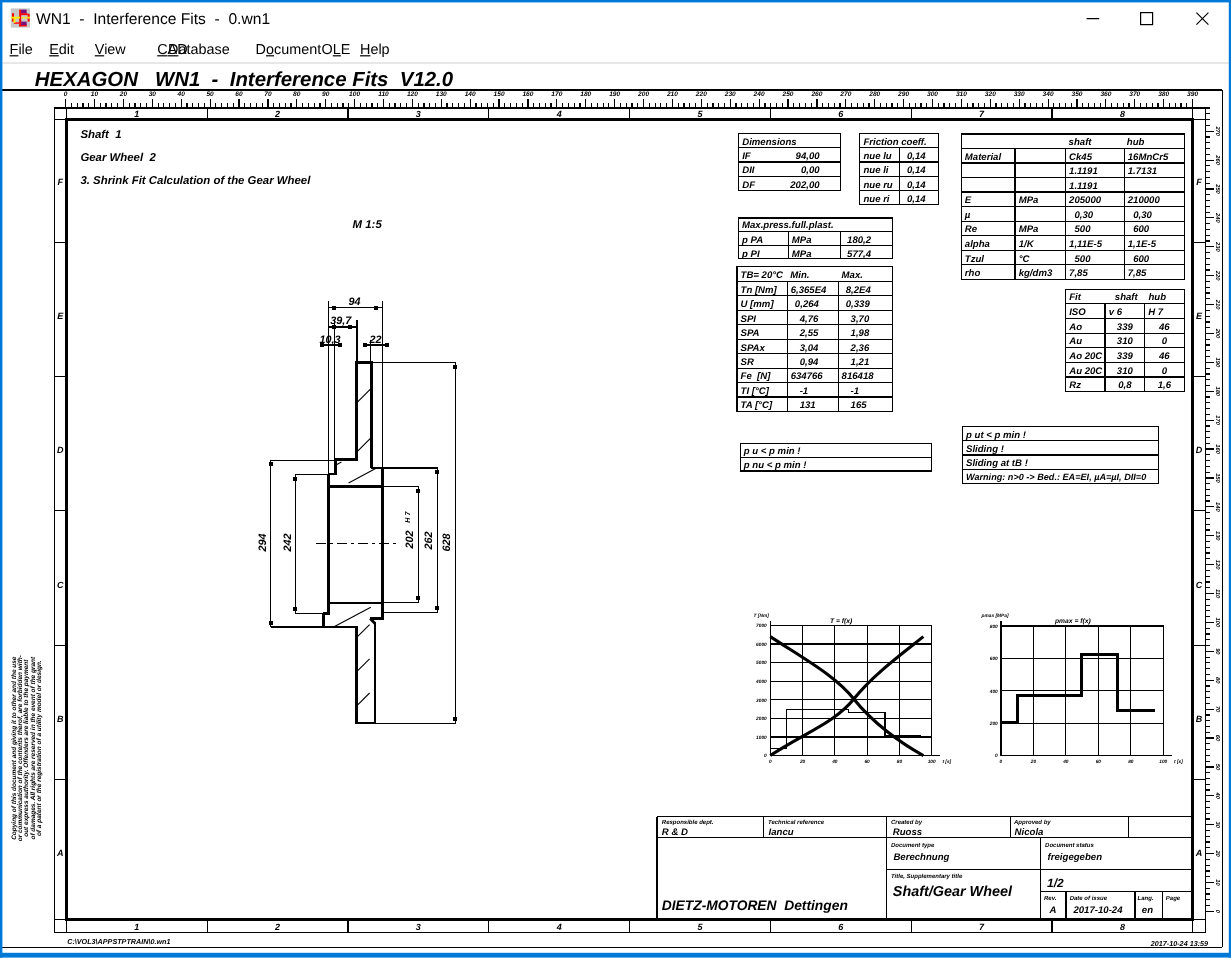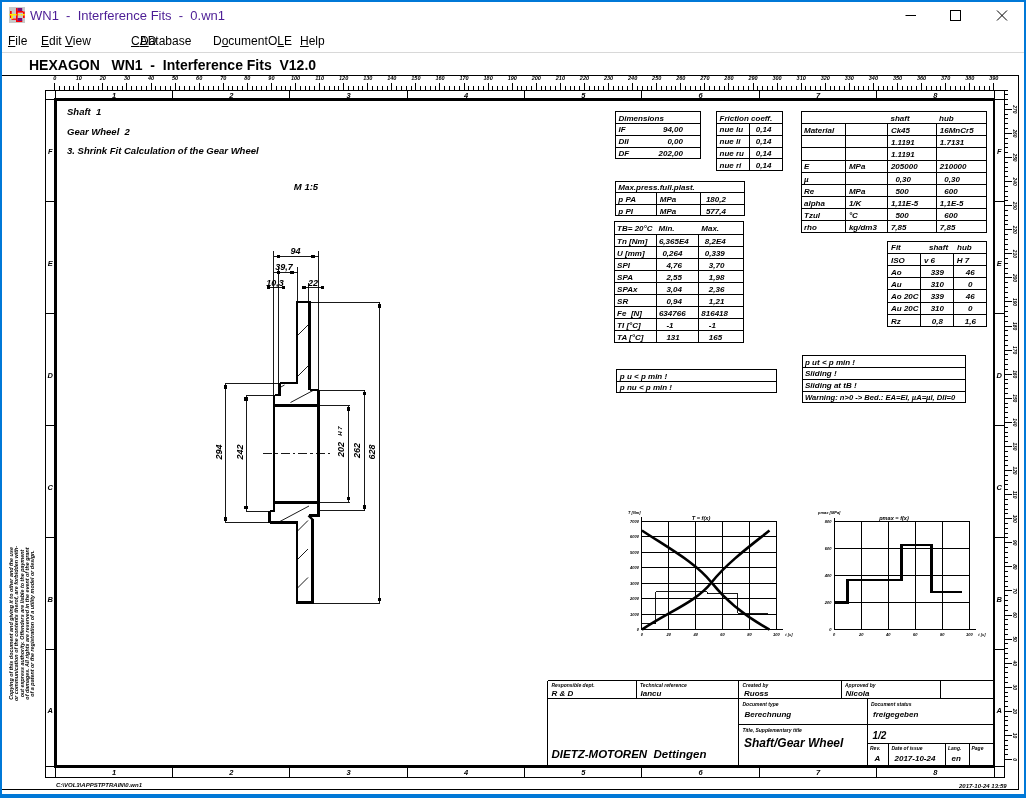--- a/index.html
+++ b/index.html
@@ -1,33 +1,33 @@
 <!DOCTYPE html>
 <html><head><meta charset="utf-8">
 <style>
 html,body{margin:0;padding:0;width:1026px;height:798px;overflow:hidden;background:#fff;
 font-family:"Liberation Sans",sans-serif;}
 .abs{position:absolute;}
 #bt{left:0;top:0;width:1026px;height:2px;background:#0078d7;}
 #bl{left:0;top:0;width:2px;height:798px;background:#0078d7;}
 #br{left:1024px;top:0;width:2px;height:798px;background:#0078d7;}
 #bb{left:0;top:794px;width:1026px;height:4px;background:#0078d7;}
-#title{left:30px;top:8px;font-size:13px;color:#4c1d95;white-space:pre;}
+#title{left:30px;top:8px;font-size:13px;color:#000000;white-space:pre;}
 #menu{left:0;top:34px;font-size:12px;color:#000;white-space:pre;}
 #menu span{position:absolute;top:0;}
-#hexa{left:29px;top:57px;font-size:14px;font-weight:bold;white-space:pre;}
+#hexa{left:29px;top:57px;font-size:17px;font-weight:bold;font-style:italic;white-space:pre;}
 #sep{left:2px;top:52px;width:1022px;height:1px;background:#d8d8d8;}
 </style></head>
 <body>
 <div class="abs" id="sep"></div>
 <div class="abs" id="title">WN1&nbsp;&nbsp;-&nbsp;&nbsp;Interference Fits&nbsp;&nbsp;-&nbsp;&nbsp;0.wn1</div>
 <div class="abs" id="menu">
 <span style="left:8px"><u>F</u>ile</span>
 <span style="left:41px"><u>E</u>dit</span>
-<span style="left:65px"><u>V</u>iew</span>
+<span style="left:79px"><u>V</u>iew</span>
 <span style="left:131px"><u>C</u>AD</span>
 <span style="left:140px"><u>D</u>atabase</span>
 <span style="left:213px">D<u>o</u>cument</span>
 <span style="left:268px">O<u>L</u>E</span>
 <span style="left:300px"><u>H</u>elp</span>
 </div>
 <div class="abs" id="hexa">HEXAGON&nbsp;&nbsp;&nbsp;WN1&nbsp;&nbsp;-&nbsp;&nbsp;Interference Fits&nbsp;&nbsp;V12.0</div>
 <svg class="abs" style="left:0;top:0" width="1026" height="798" viewBox="0 0 1026 798">
 <g fill="#000">
 

